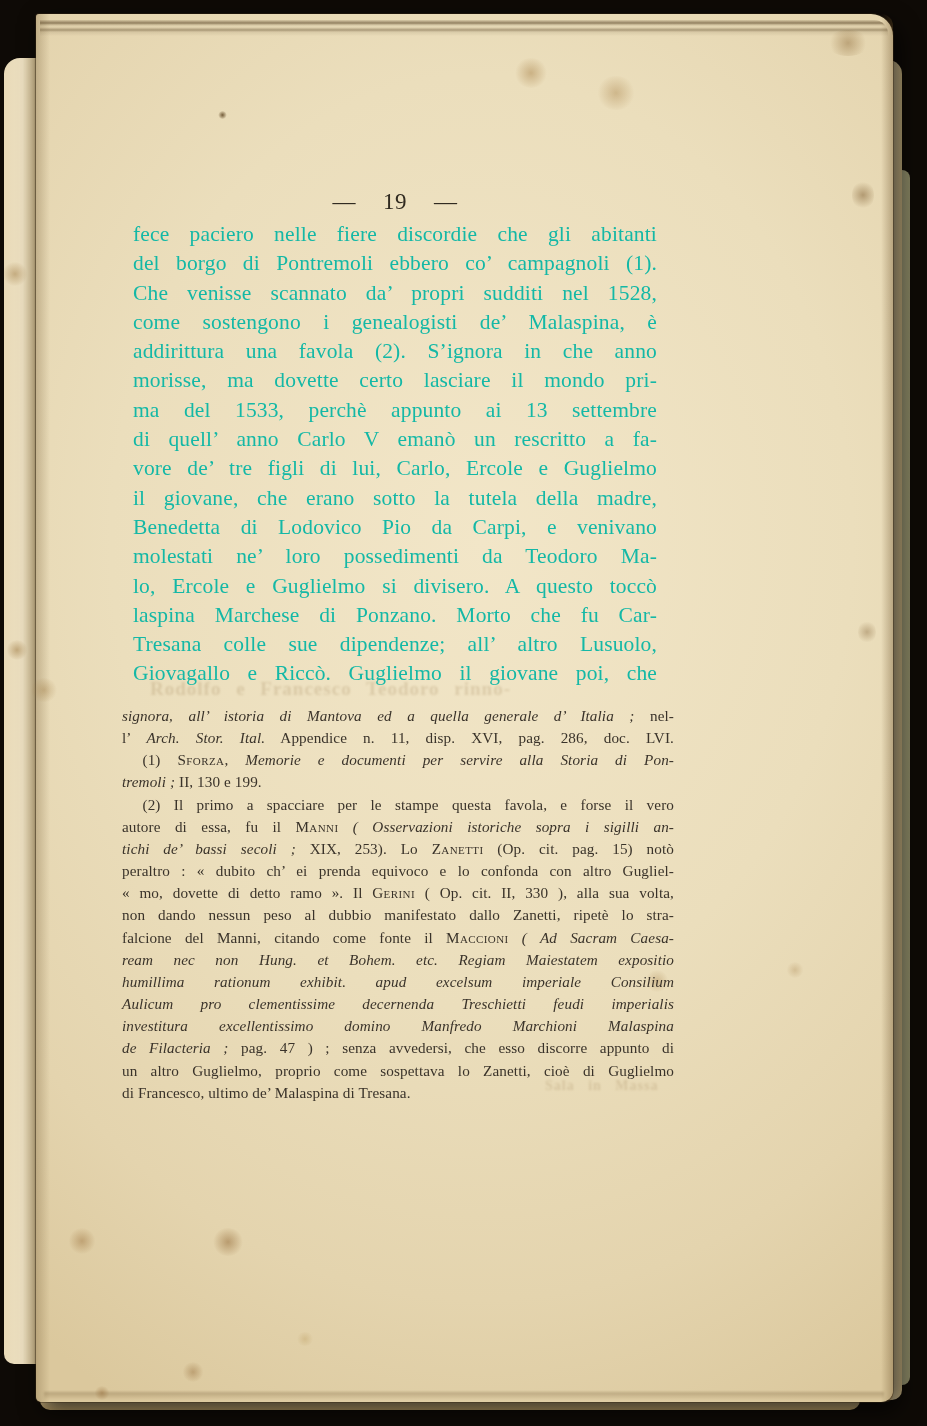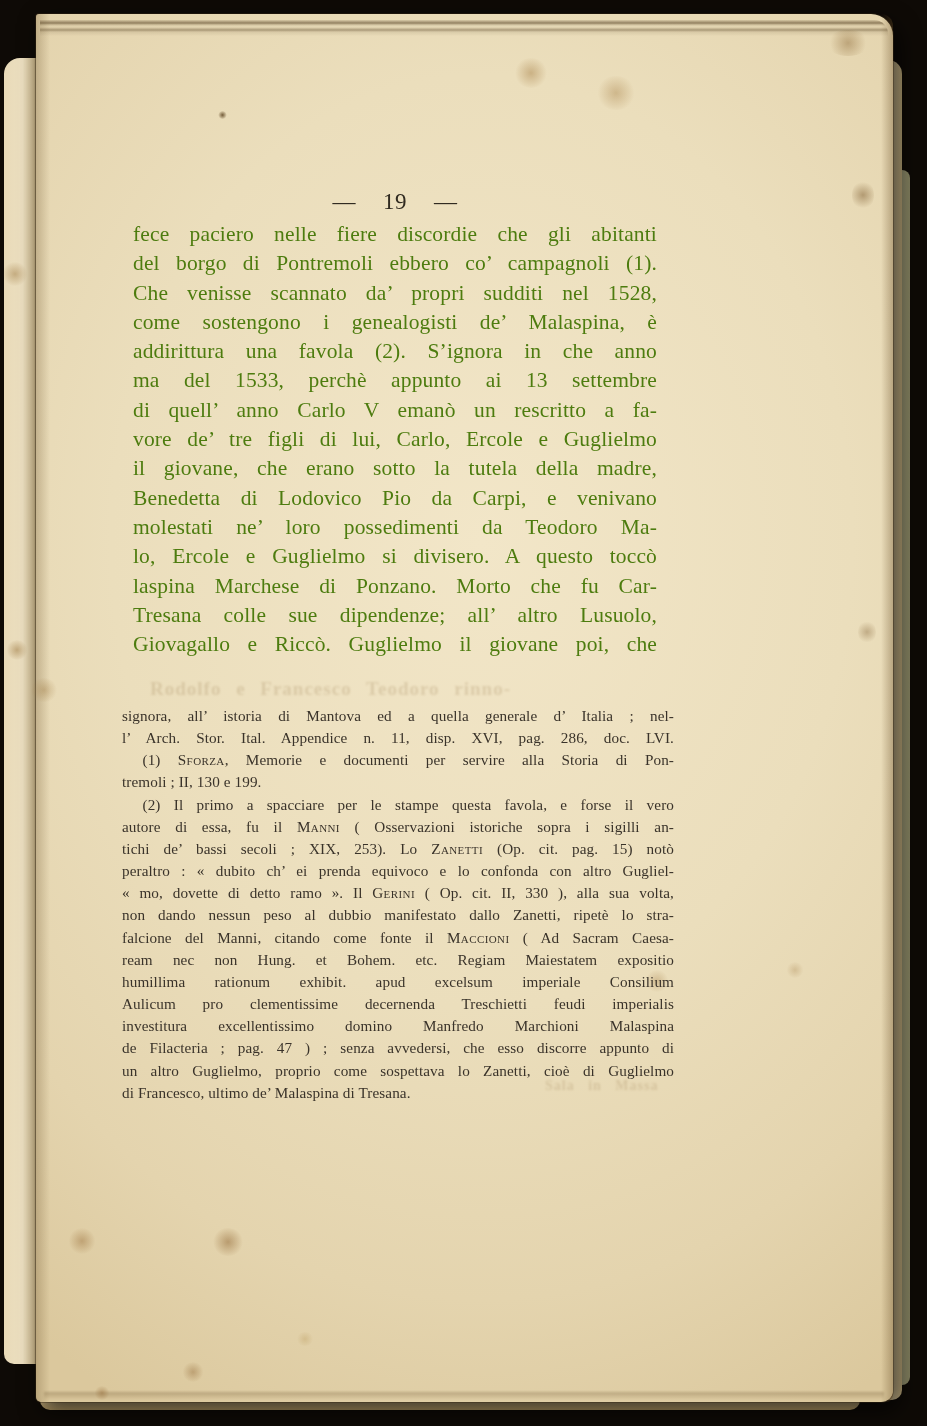--- a/index.html
+++ b/index.html
@@ -50,27 +50,27 @@
         filter:blur(1px);}
 
   
   .fox{position:absolute;border-radius:50%;pointer-events:none;}
 
   
   .header-row{position:absolute;left:133px;top:189px;width:524px;
         display:flex;justify-content:center;align-items:center;gap:27px;
         font-size:23px;color:#312b21;letter-spacing:.5px;}
   .main-text{position:absolute;left:133px;top:220px;width:524px;
-        font-size:21.5px;line-height:29.3px;color:#4d7c0f;letter-spacing:.15px;}
+        font-size:21.5px;line-height:29.3px;color:#14b8a6;letter-spacing:.15px;}
   .footnotes{position:absolute;left:122px;top:705px;width:552px;
         font-size:15.2px;line-height:22.15px;color:#3a332a;letter-spacing:.1px;}
   .line{text-align:justify;text-align-last:justify;white-space:normal;}
   .line.short{text-align-last:left;}
   .line.ind{text-indent:1.35em;}
-  .i{margin-top:37px;}
+  .i{font-style:italic;margin-top:37px;}
   .sc{font-variant:small-caps;letter-spacing:.4px;}
 
   
   .ghost{position:absolute;color:#8a6a3c;font-style:normal;pointer-events:none;
         filter:blur(1.2px);opacity:.20;letter-spacing:1px;word-spacing:9px;}
   .ghost1{left:150px;top:678px;width:500px;font-size:19px;font-weight:bold;}
   .ghost2{left:545px;top:1078px;width:220px;font-size:14px;font-weight:bold;}
 </style>
 </head>
 <body>
@@ -111,20 +111,21 @@
     <span>19</span>
     <span>—</span>
   </div>
 
   <div class="main-text">
       <div class="line"><span>fece paciero nelle fiere discordie che gli abitanti</span></div>
       <div class="line"><span>del borgo di Pontremoli ebbero co’ campagnoli (1).</span></div>
       <div class="line"><span>Che venisse scannato da’ propri sudditi nel 1528,</span></div>
       <div class="line"><span>come sostengono i genealogisti de’ Malaspina, è</span></div>
       <div class="line"><span>addirittura una favola (2). S’ignora in che anno</span></div>
+      <div class="line"><span>morisse, ma dovette certo lasciare il mondo pri-</span></div>
       <div class="line"><span>ma del 1533, perchè appunto ai 13 settembre</span></div>
       <div class="line"><span>di quell’ anno Carlo V emanò un rescritto a fa-</span></div>
       <div class="line"><span>vore de’ tre figli di lui, Carlo, Ercole e Guglielmo</span></div>
       <div class="line"><span>il giovane, che erano sotto la tutela della madre,</span></div>
       <div class="line"><span>Benedetta di Lodovico Pio da Carpi, e venivano</span></div>
       <div class="line"><span>molestati ne’ loro possedimenti da Teodoro Ma-</span></div>
       <div class="line"><span>lo, Ercole e Guglielmo si divisero. A questo toccò</span></div>
       <div class="line"><span>laspina Marchese di Ponzano. Morto che fu Car-</span></div>
       <div class="line"><span>Tresana colle sue dipendenze; all’ altro Lusuolo,</span></div>
       <div class="line"><span>Giovagallo e Riccò. Guglielmo il giovane poi, che</span></div>

